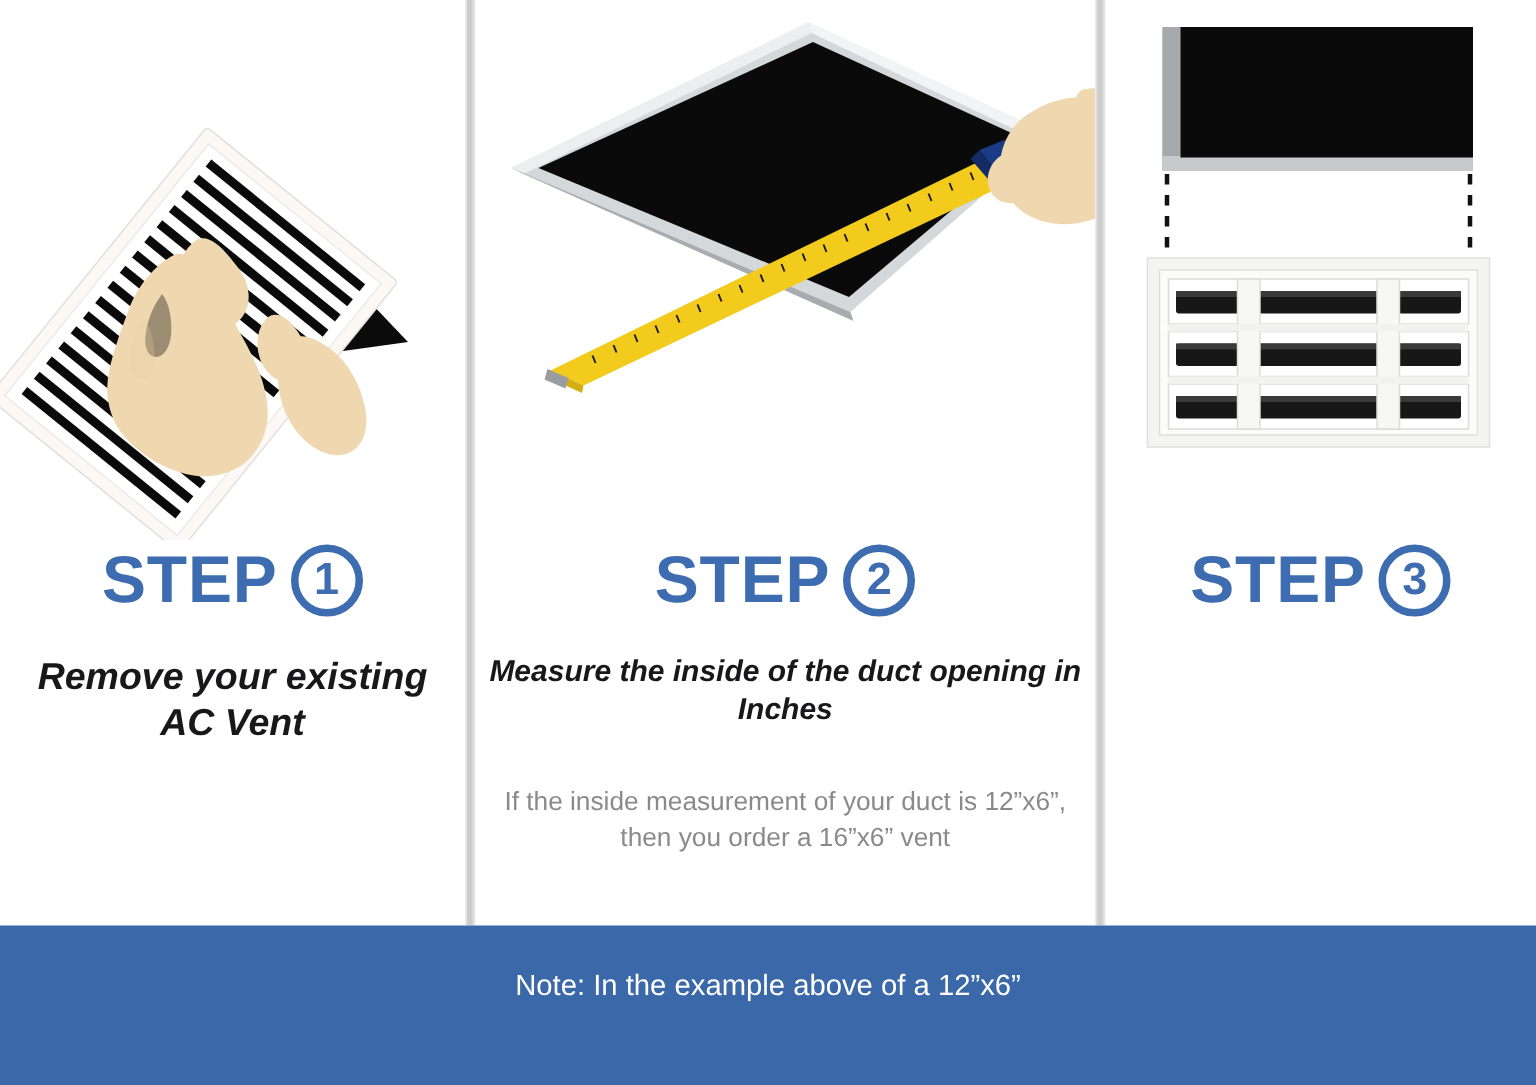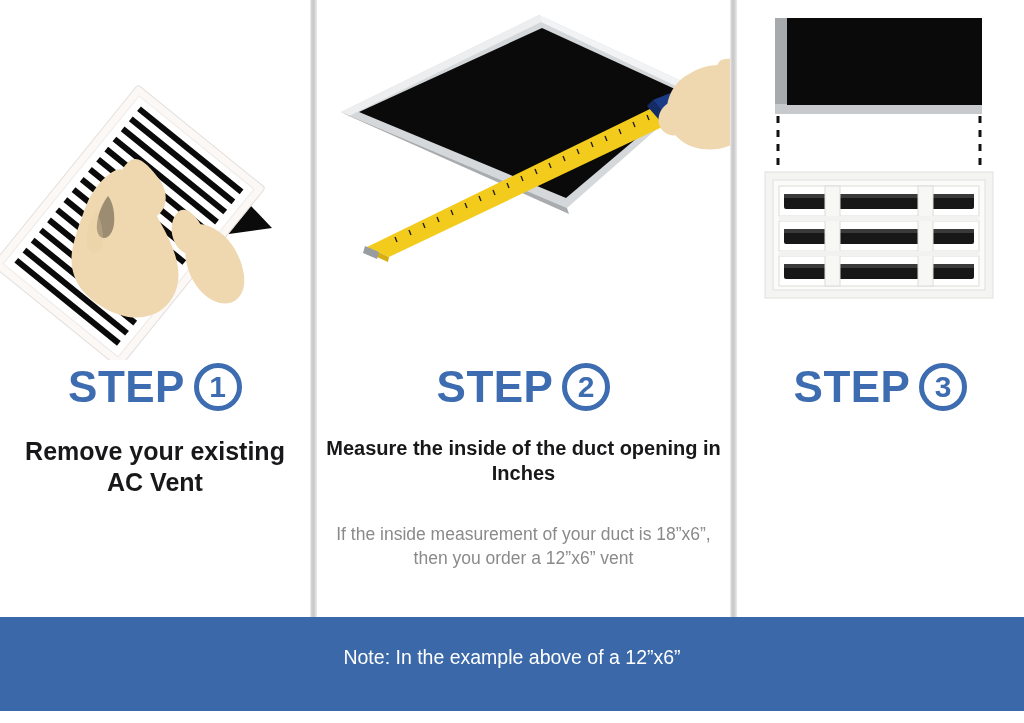--- a/index.html
+++ b/index.html
@@ -80,39 +80,40 @@
   }
 
   .step-title {
     text-align: center;
     font-weight: bold;
     font-size: 25px;
     color: #18181a;
     line-height: 1.24;
     margin-top: 22px;
     padding: 0 6px;
+    font-style: italic;
   }
   #column-2 .step-title { font-size: 20px; }
 
   .step-note {
     text-align: center;
     font-size: 17.5px;
     color: #8a8a8a;
     line-height: 1.42;
     margin-top: 36px;
     padding: 0 6px;
   }
 
   
   #bottom-banner {
     position: absolute;
     left: 0;
     top: 617px;
     width: 1024px;
-    height: 94px;
+    height: 106px;
     background: #3b68a8;
     color: #ffffff;
     text-align: center;
     font-size: 19.5px;
     line-height: 1.52;
     padding-top: 26px;
     box-sizing: border-box;
   }
   #bottom-banner .banner-line { display: block; }
 
@@ -262,21 +263,21 @@
           </g>
         </svg>
       </div>
     </div>
 
     <div class="step-head">
       <span class="step-word">STEP</span>
       <span class="step-badge">2</span>
     </div>
     <div class="step-title">Measure the inside of the duct opening in Inches</div>
-    <div class="step-note">If the inside measurement of your duct is 18”x6”, then you order a 12”x6” vent</div>
+    <div class="step-note">If the inside measurement of your duct is 12”x6”, then you order a 16”x6” vent</div>
   </div>
 
   <div class="divider" id="divider-2"></div>
 
   <div class="column" id="column-3">
 
     <div class="art-area">
       <div class="ill3-wrap">
         <svg width="287" height="360" viewBox="0 0 287 360">
 

